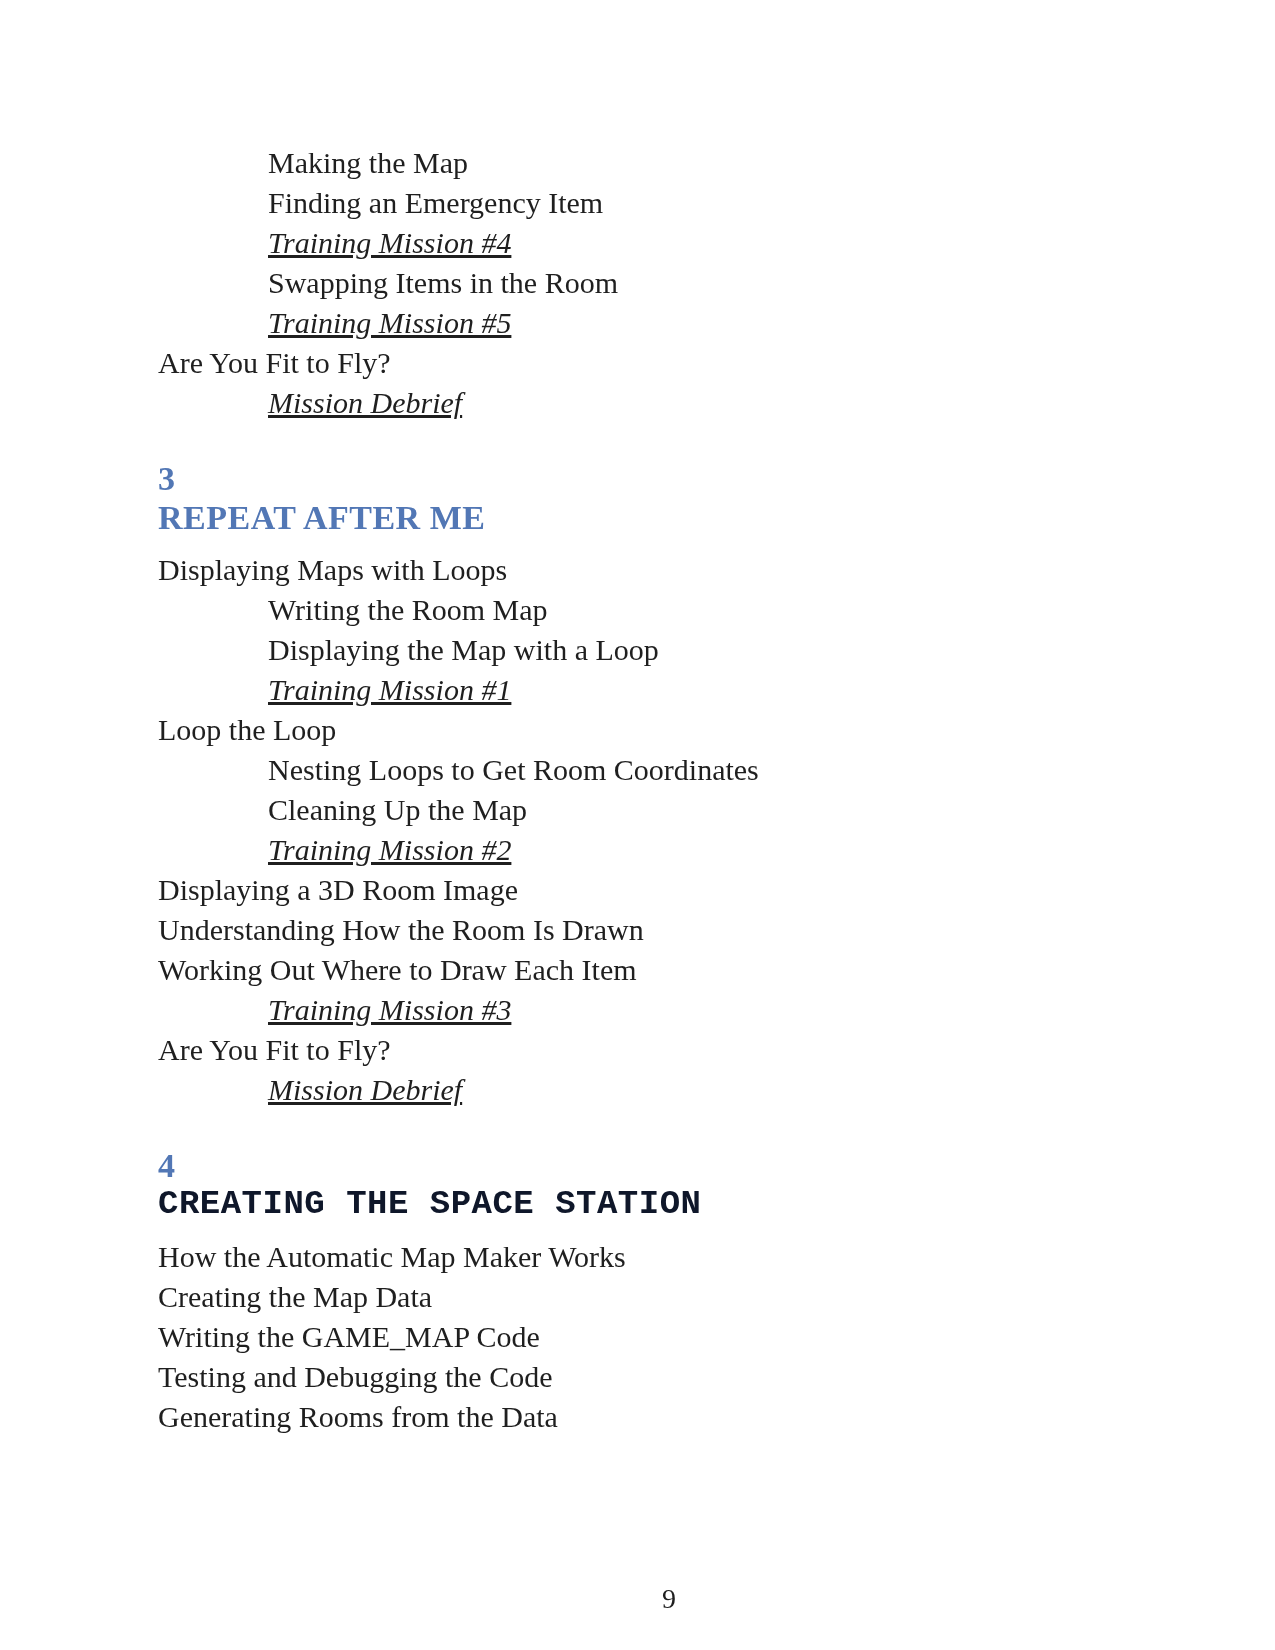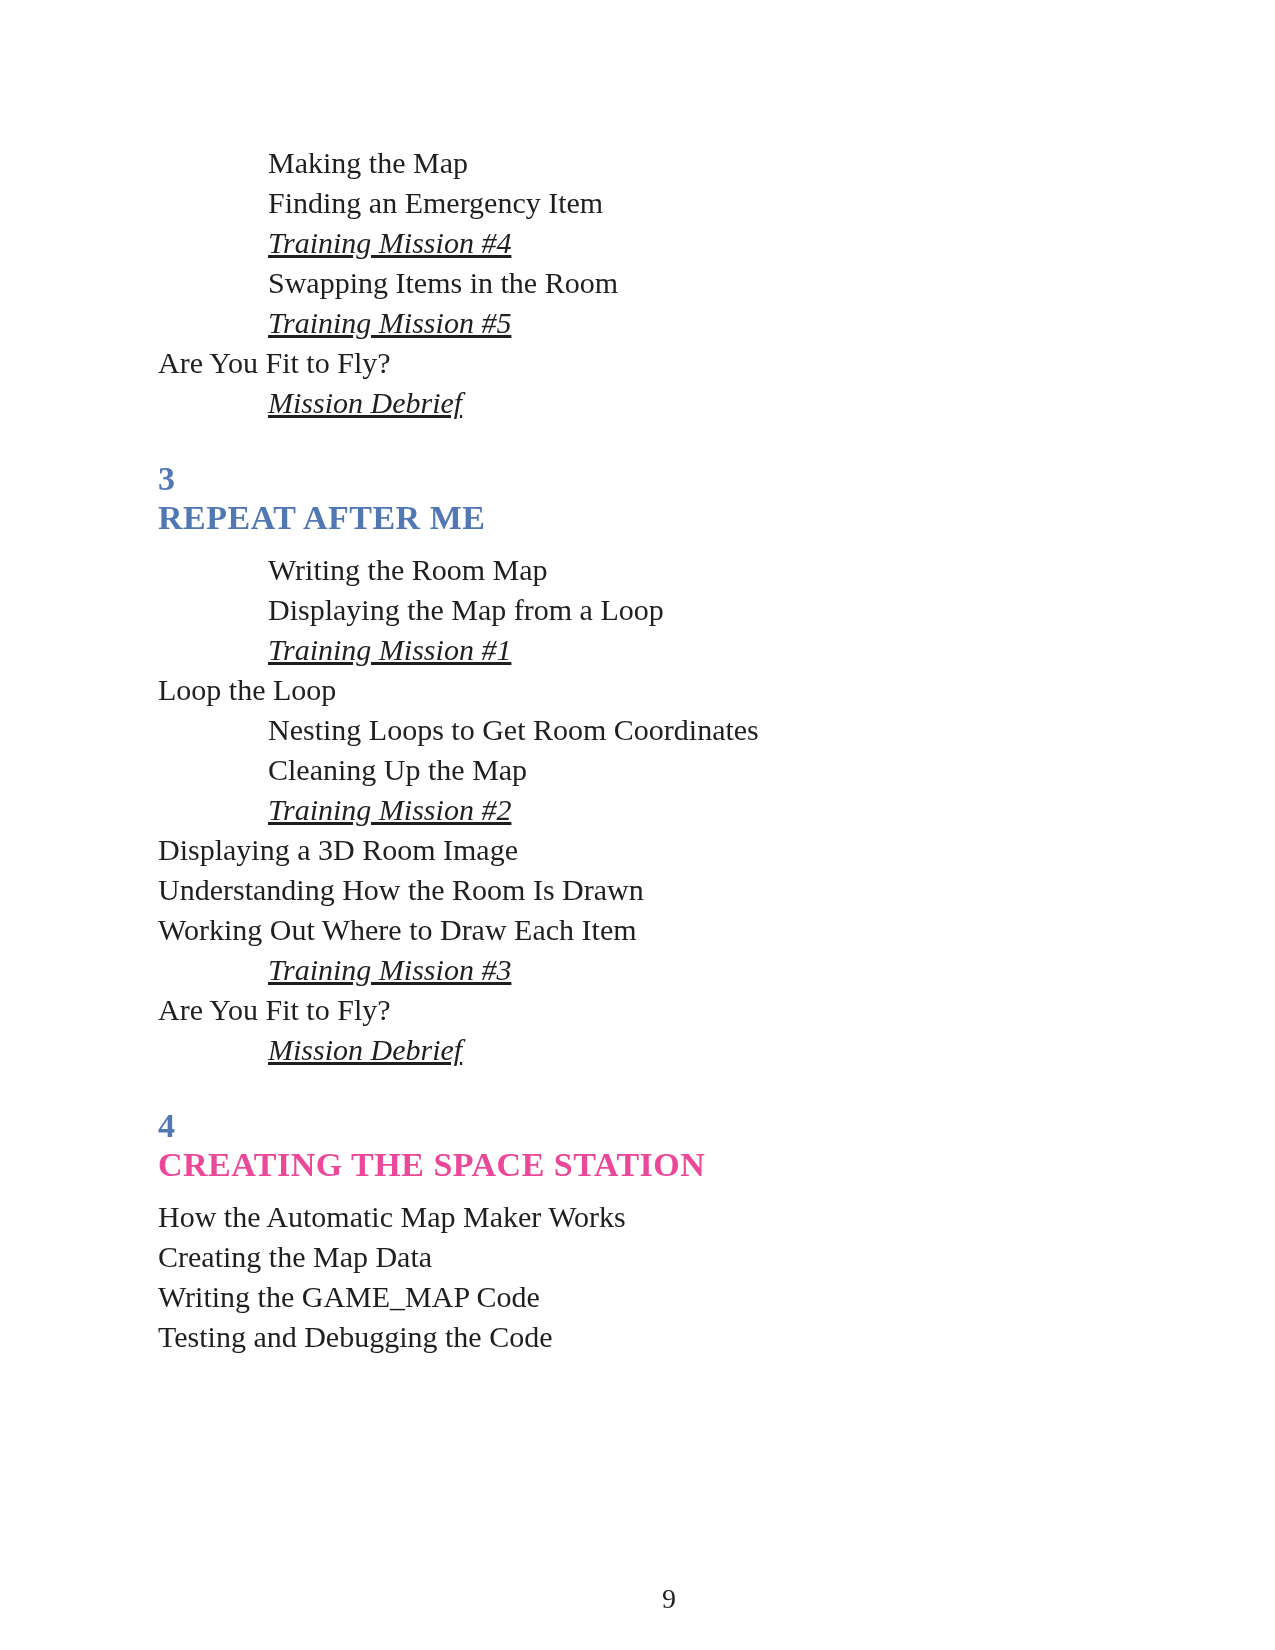--- a/index.html
+++ b/index.html
@@ -75,42 +75,44 @@
           <li class="entry">Are You Fit to Fly?</li>
           <li class="entry indent italic">Mission Debrief</li>
         </ul>
       </section>
       <section class="chapter">
         <header class="chapter-header">
           <div class="chapter-number" style="color: rgb(82, 119, 181);">3</div>
           <div class="chapter-title" style="color: rgb(82, 119, 181);">REPEAT AFTER ME</div>
         </header>
         <ul class="entries">
+          <li class="entry">Displaying Maps with Loops</li>
           <li class="entry indent">Writing the Room Map</li>
-          <li class="entry indent">Displaying the Map from a Loop</li>
+          <li class="entry indent">Displaying the Map with a Loop</li>
           <li class="entry indent italic">Training Mission #1</li>
           <li class="entry">Loop the Loop</li>
           <li class="entry indent">Nesting Loops to Get Room Coordinates</li>
           <li class="entry indent">Cleaning Up the Map</li>
           <li class="entry indent italic">Training Mission #2</li>
           <li class="entry">Displaying a 3D Room Image</li>
           <li class="entry">Understanding How the Room Is Drawn</li>
           <li class="entry">Working Out Where to Draw Each Item</li>
           <li class="entry indent italic">Training Mission #3</li>
           <li class="entry">Are You Fit to Fly?</li>
           <li class="entry indent italic">Mission Debrief</li>
         </ul>
       </section>
       <section class="chapter">
         <header class="chapter-header">
           <div class="chapter-number" style="color: rgb(82, 119, 181);">4</div>
-          <div class="chapter-title" style="color: #ec4899;">CREATING THE SPACE STATION</div>
+          <div class="chapter-title" style="color: #0f172a; font-family: Liberation Mono, monospace;">CREATING THE SPACE STATION</div>
         </header>
         <ul class="entries">
           <li class="entry">How the Automatic Map Maker Works</li>
           <li class="entry">Creating the Map Data</li>
           <li class="entry">Writing the GAME_MAP Code</li>
           <li class="entry">Testing and Debugging the Code</li>
+          <li class="entry">Generating Rooms from the Data</li>
         </ul>
       </section>
     </main>
   <div class="page-number">9</div>
 </div>
 
 </body></html>

